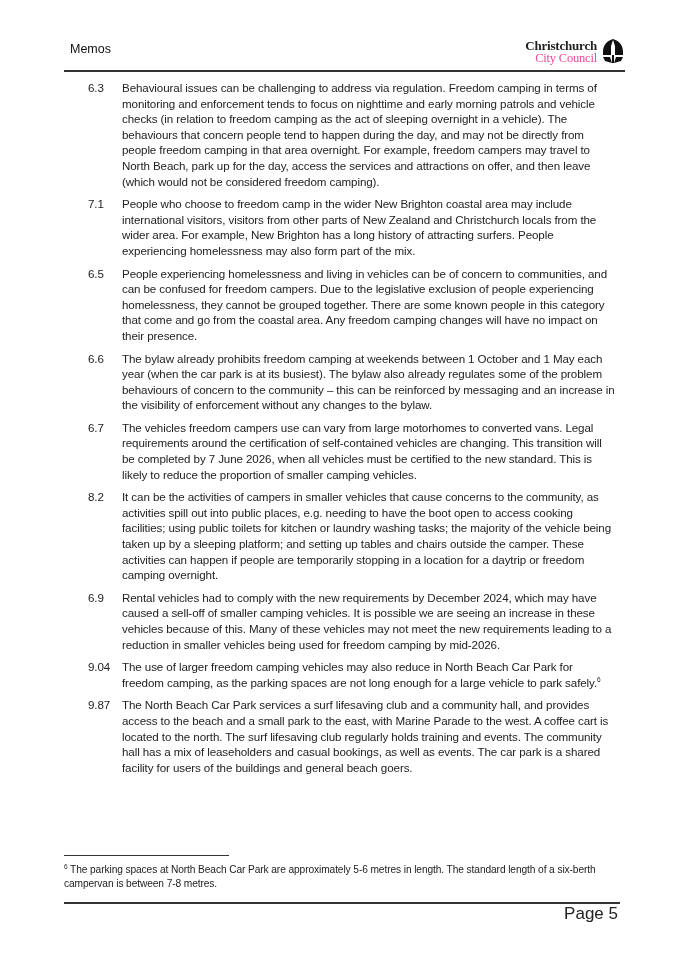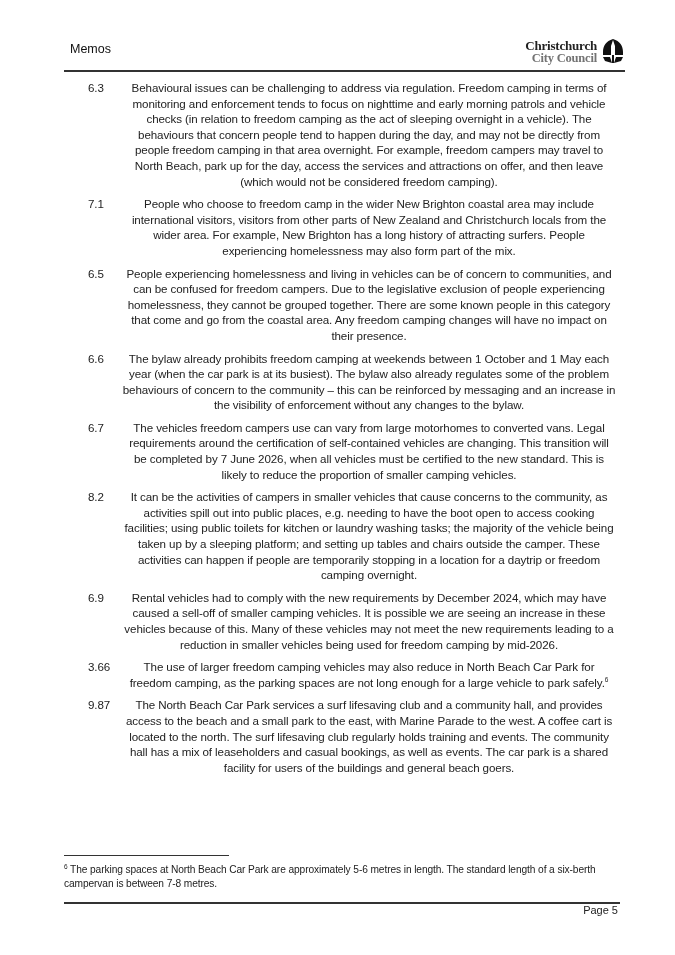--- a/index.html
+++ b/index.html
@@ -3,33 +3,33 @@
   <meta charset="utf-8">
   <style>
     html, body { margin: 0; padding: 0; background: #ffffff; }
     body { width: 675px; height: 955px; position: relative; overflow: hidden;
            font-family: "Liberation Sans", sans-serif; color: #1a1a1a; }
     .header { position: absolute; left: 50px; top: 36px; width: 575px; height: 36px; }
     .header-title { position: absolute; left: 20px; top: 6px; font-size: 12.5px; font-weight: normal; color: #111; }
     .logo { position: absolute; right: 0; top: 2px; display: flex; align-items: flex-end; }
     .logo-text { text-align: right; font-family: "Liberation Serif", serif; line-height: 12px; margin-right: 4px; }
     .logo-line1 { font-size: 13px; font-weight: bold; color: #222; letter-spacing: -0.2px; }
-    .logo-line2 { font-size: 12.5px; color: #737373; letter-spacing: -0.2px; font-weight: bold; }
+    .logo-line2 { font-size: 12.5px; color: #ec4899; letter-spacing: -0.2px; }
     .header-rule { position: absolute; left: 14px; right: 0; top: 34px; height: 1.5px; background: #333; }
 
-    .content { position: absolute; left: 88px; top: 80px; width: 528px; text-align: center; }
+    .content { position: absolute; left: 88px; top: 80px; width: 528px; }
     .para { position: relative; padding-left: 34px; font-size: 11.6px; line-height: 15.6px; margin-bottom: 7px; color: #222; letter-spacing: -0.1px; }
     .para-num { position: absolute; left: 0; top: 0; }
     .subhead { font-style: italic; color: #1a8c8f; font-size: 12px; margin: 2px 0 7px 0; letter-spacing: -0.1px; }
     sup { font-size: 6.5px; vertical-align: super; line-height: 0; }
 
     .fn-rule { position: absolute; left: 64px; top: 855px; width: 165px; height: 1px; background: #333; }
     .footnote { position: absolute; left: 64px; top: 863px; width: 555px; font-size: 10.2px; line-height: 14px; color: #222; letter-spacing: -0.1px; }
     .footer-rule { position: absolute; left: 64px; top: 902px; width: 556px; height: 1.5px; background: #333; }
-    .page-num { position: absolute; right: 57px; top: 904px; font-size: 11px; color: #222; }
+    .page-num { position: absolute; right: 57px; top: 904px; font-size: 17px; color: #222; }
   </style>
 </head>
 <body>
 
 <div class="header">
   <div class="header-title">Memos</div>
   <div class="logo">
     <div class="logo-text">
       <div class="logo-line1">Christchurch</div>
       <div class="logo-line2">City Council</div>
@@ -69,21 +69,21 @@
   </div>
   <div class="para">
     <span class="para-num">8.2</span>
     <span>It can be the activities of campers in smaller vehicles that cause concerns to the community, as activities spill out into public places, e.g. needing to have the boot open to access cooking facilities; using public toilets for kitchen or laundry washing tasks; the majority of the vehicle being taken up by a sleeping platform; and setting up tables and chairs outside the camper. These activities can happen if people are temporarily stopping in a location for a daytrip or freedom camping overnight.</span>
   </div>
   <div class="para">
     <span class="para-num">6.9</span>
     <span>Rental vehicles had to comply with the new requirements by December 2024, which may have caused a sell-off of smaller camping vehicles. It is possible we are seeing an increase in these vehicles because of this. Many of these vehicles may not meet the new requirements leading to a reduction in smaller vehicles being used for freedom camping by mid-2026.</span>
   </div>
   <div class="para">
-    <span class="para-num">3.66</span>
+    <span class="para-num">9.04</span>
     <span>The use of larger freedom camping vehicles may also reduce in North Beach Car Park for freedom camping, as the parking spaces are not long enough for a large vehicle to park safely.</span><sup>6</sup>
   </div>
 
 
   <div class="para">
     <span class="para-num">9.87</span>
     <span>The North Beach Car Park services a surf lifesaving club and a community hall, and provides access to the beach and a small park to the east, with Marine Parade to the west.  A coffee cart is located to the north. The surf lifesaving club regularly holds training and events. The community hall has a mix of leaseholders and casual bookings, as well as events. The car park is a shared facility for users of the buildings and general beach goers.</span>
   </div>
 </div>
 

